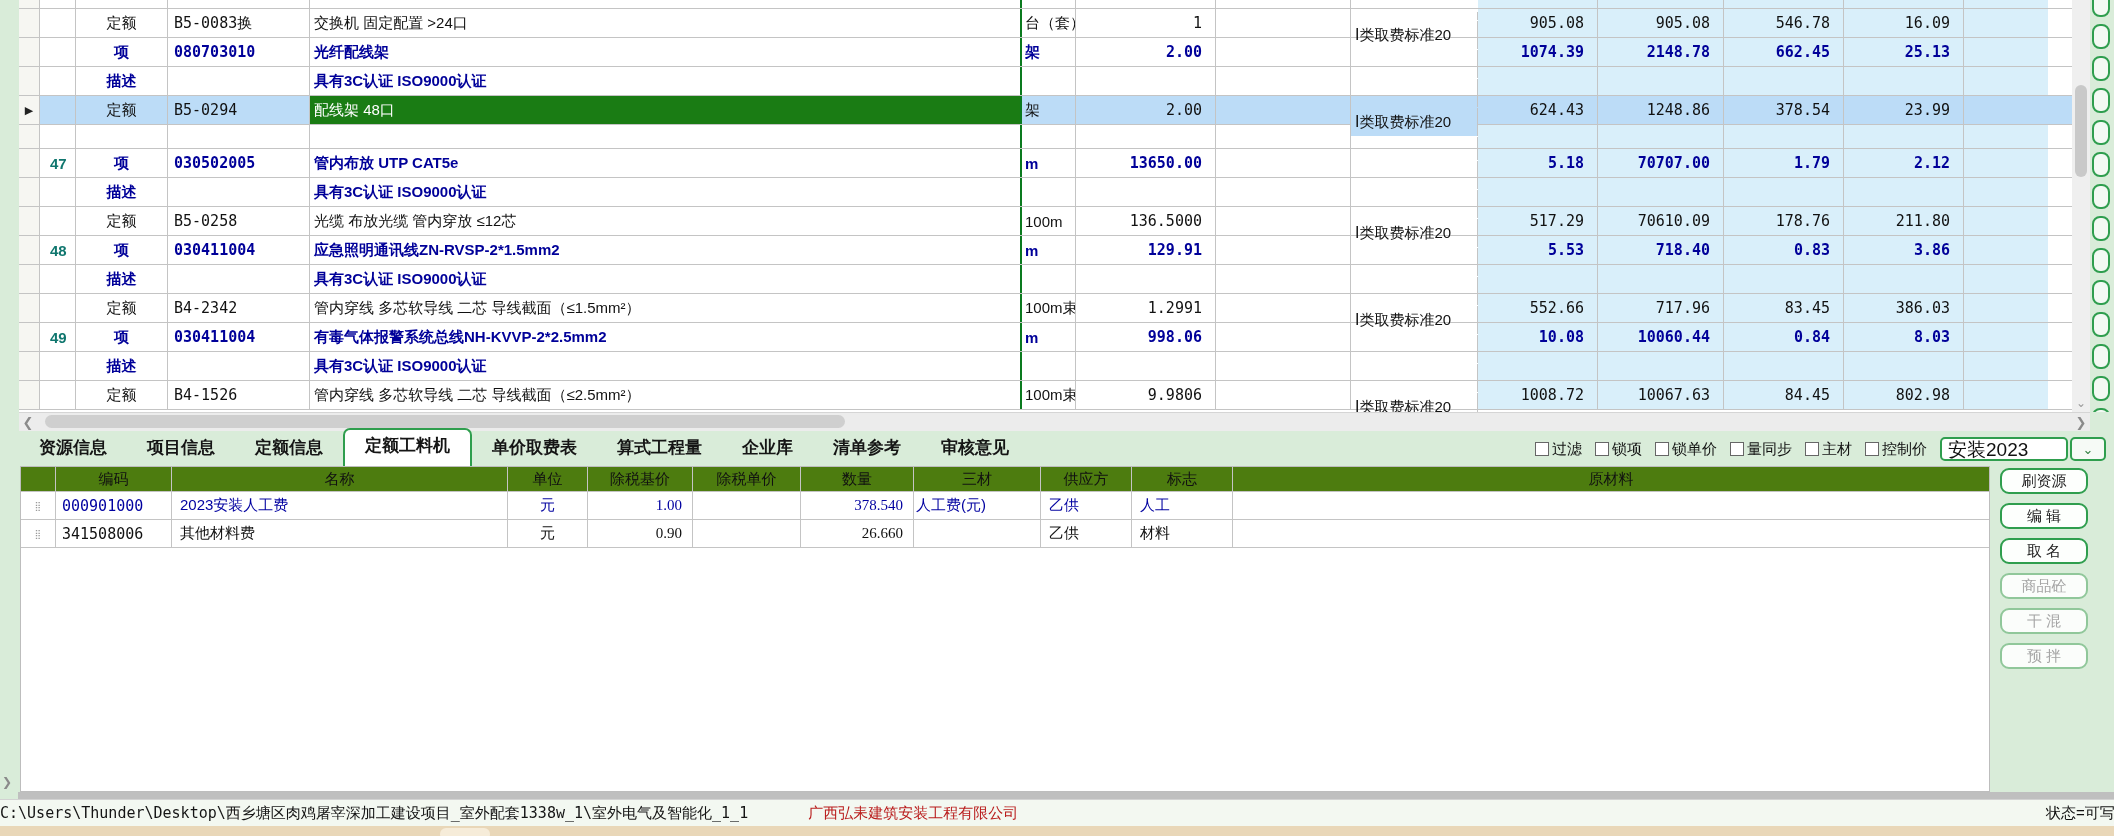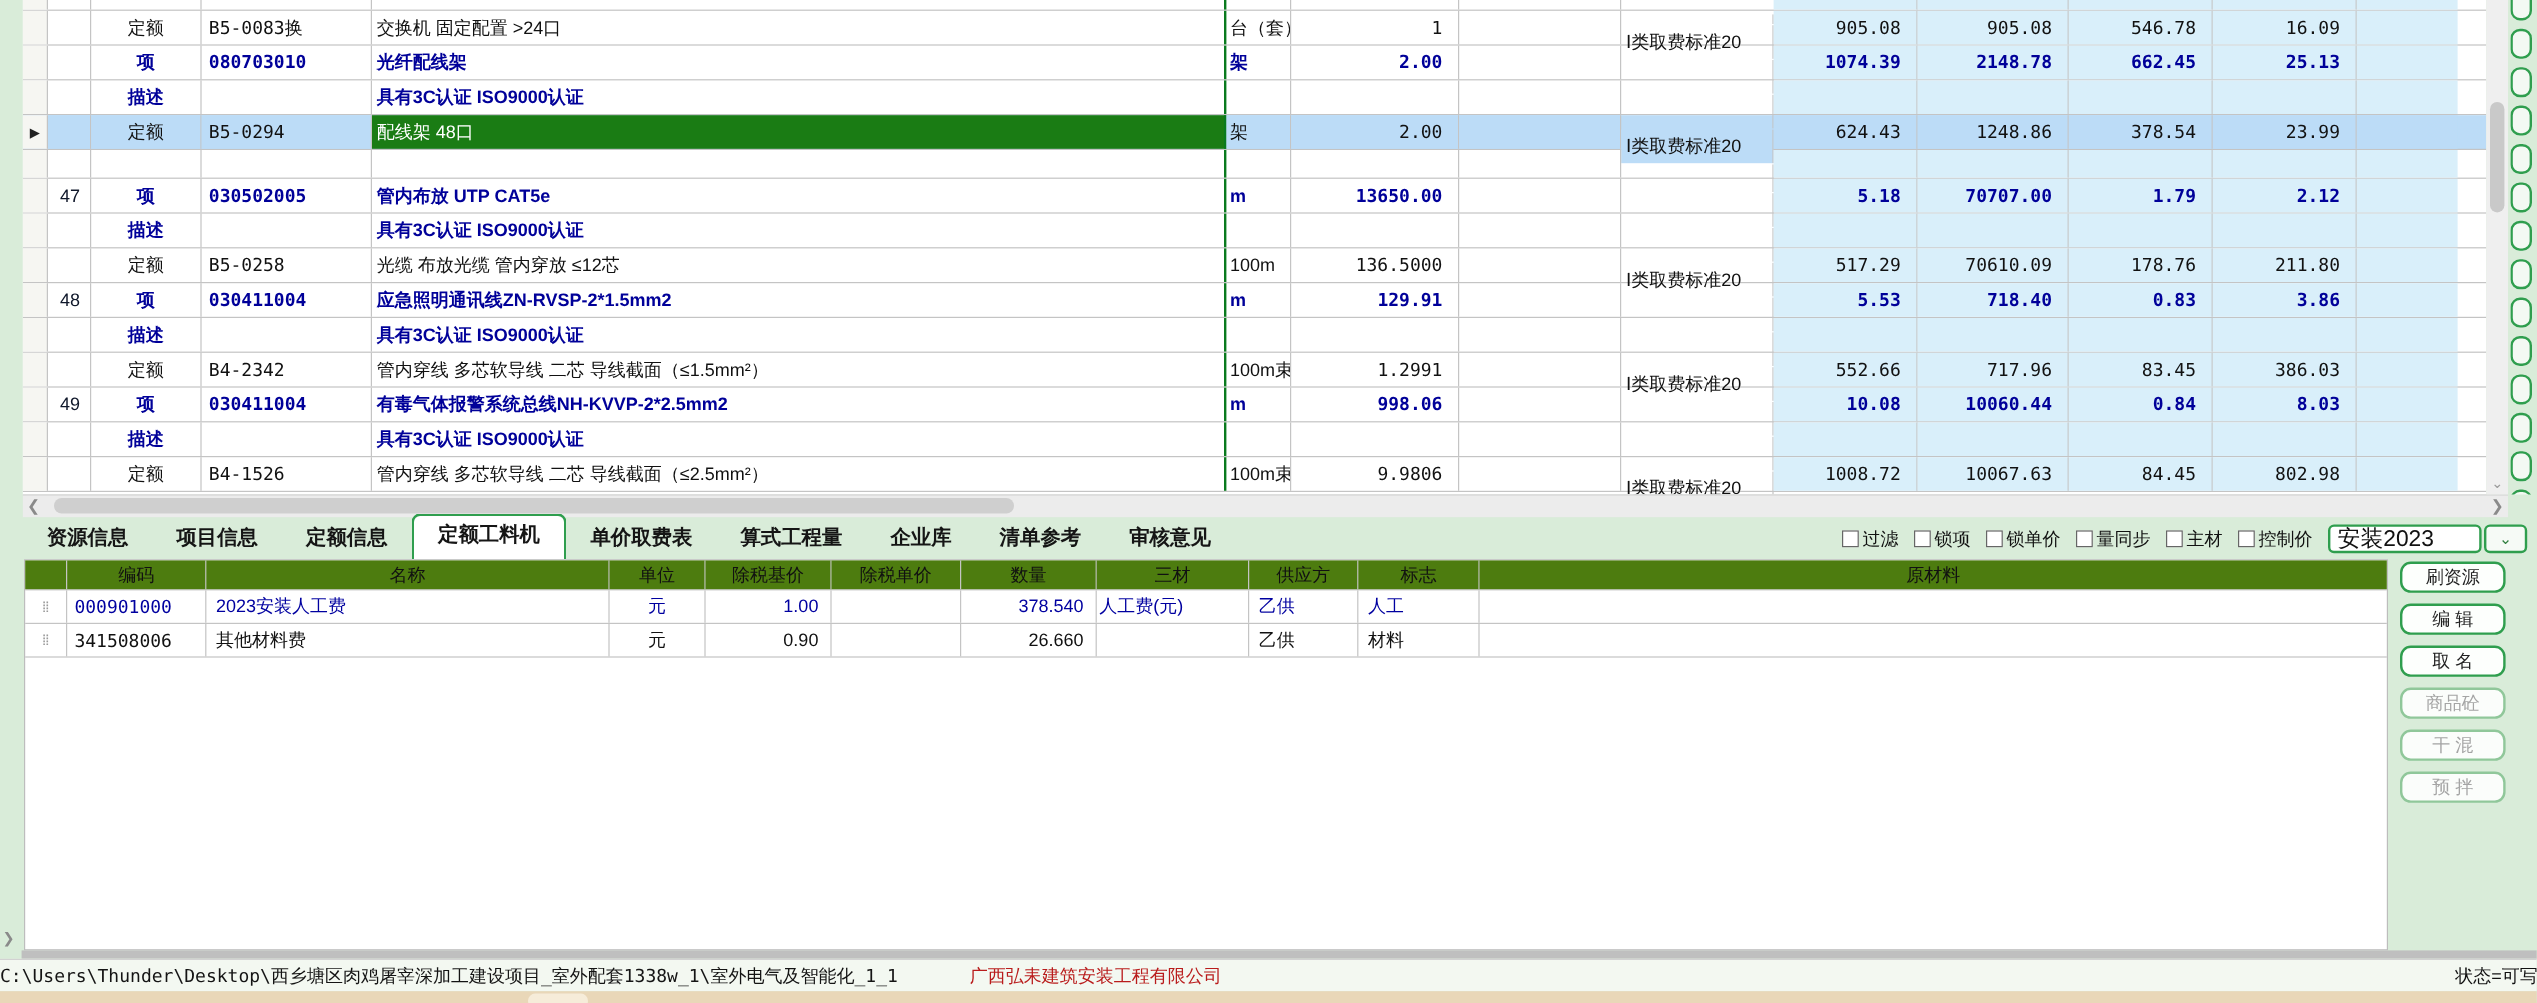--- a/index.html
+++ b/index.html
@@ -9,21 +9,21 @@
   #topgrid{position:absolute;left:19px;top:0;width:2053px;height:412px;background:#fff;overflow:hidden;}
   .t-row{display:flex;height:29px;border-bottom:1px solid #c4c4c4;box-sizing:border-box;}
   .t-row.sep{height:24px;}
   .t-row.partial{height:9px;}
   .t-row.partial .tc{overflow:hidden;}
   .tc{box-sizing:border-box;border-right:1px solid #c4c4c4;height:100%;overflow:hidden;
       white-space:nowrap;display:flex;align-items:center;}
   .tc.num{justify-content:flex-end;padding-right:13px;font-family:"DejaVu Sans Mono",monospace;}
   .tc.blueBg{background:#d9effa;}
   .c-sel{width:21px;justify-content:center;background:#f6f6f2;color:#222;font-size:11px;}
-  .c-seq{width:36px;padding-left:10px;font-weight:normal;color:#0f172a;}
+  .c-seq{width:36px;padding-left:10px;font-weight:bold;color:#0f766e;}
   .c-type{width:92px;justify-content:center;}
   .c-code{width:142px;padding-left:6px;font-family:"DejaVu Sans Mono",monospace;}
   .c-name{width:712px;padding-left:4px;border-right:2px solid #0a7a1e;}
   .c-unit{width:54px;padding-left:3px;}
   .c-qty{width:140px;}
   .c-blank{width:135px;}
   .c-fee{width:127px;padding-left:4px;margin-top:12px;}
   .c-n1{width:120px;}.c-n2{width:126px;}.c-n3{width:120px;}.c-n4{width:120px;}
   .c-tail{width:84px;border-right:none;}
   .s-item,.s-desc{color:#000099;font-weight:bold;}
@@ -51,21 +51,21 @@
   #ddl{display:flex;align-items:center;}
   #ddl .val{width:128px;height:24px;line-height:22px;background:#fff;border:2px solid #2f9e4e;border-radius:5px;padding-left:6px;box-sizing:border-box;font-size:19px;}
   #ddl .btn{width:36px;height:24px;margin-left:2px;background:#f6faf6;border:2px solid #2f9e4e;border-radius:5px;box-sizing:border-box;
             display:flex;align-items:center;justify-content:center;color:#2f7e3e;font-size:13px;}
   
   #respanel{position:absolute;left:20px;top:466px;width:1970px;height:326px;background:#fff;border:1px solid #bdbdbd;box-sizing:border-box;}
   .r-row{display:flex;height:28px;border-bottom:1px solid #c4c4c4;box-sizing:border-box;}
   #reshead .rc{background:#4d7c0f;font-size:15px;justify-content:center;padding:0;}
   #reshead{height:25px;}
   .rc{box-sizing:border-box;border-right:1px solid #c4c4c4;height:100%;overflow:hidden;white-space:nowrap;display:flex;align-items:center;}
-  .rc.rnum{justify-content:flex-end;padding-right:10px;font-family:Liberation Sans, sans-serif;}
+  .rc.rnum{justify-content:flex-end;padding-right:10px;font-family:Liberation Serif, serif;}
   .rc-sel{width:35px;justify-content:center;color:#9a9a9a;font-size:9px;}
   .rc-code{width:116px;padding-left:6px;font-family:"DejaVu Sans Mono",monospace;}
   .rc-name{width:336px;padding-left:8px;}
   .rc-unit{width:80px;justify-content:center;}
   .rc-base{width:105px;}
   .rc-uprice{width:108px;}
   .rc-qty{width:113px;}
   .rc-sancai{width:127px;padding-left:2px;}
   .rc-supply{width:91px;padding-left:8px;}
   .rc-flag{width:101px;padding-left:8px;}

